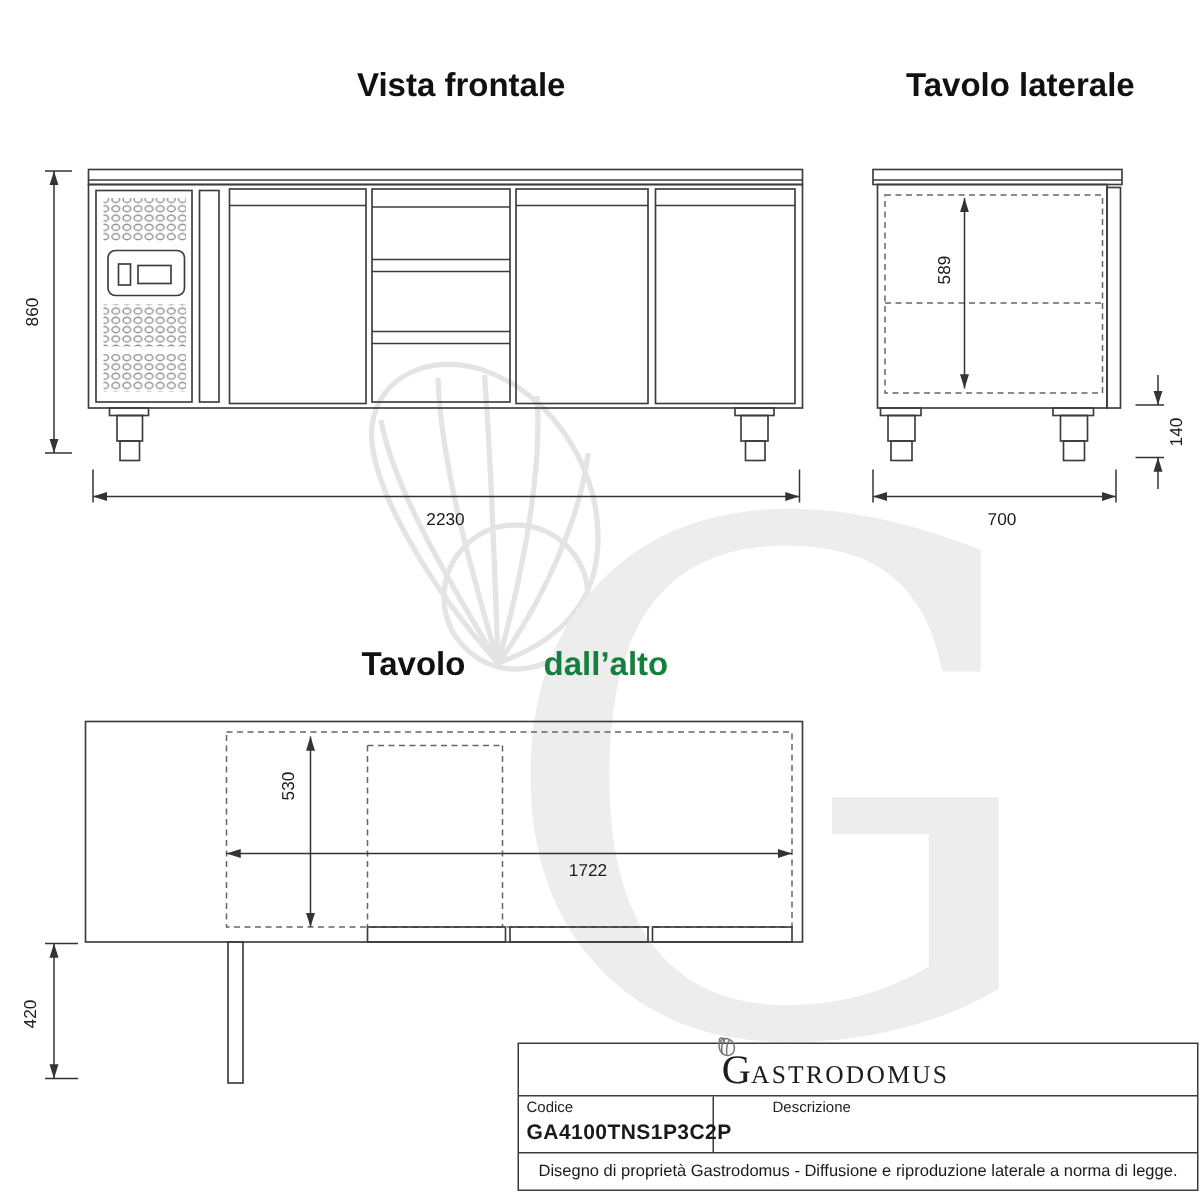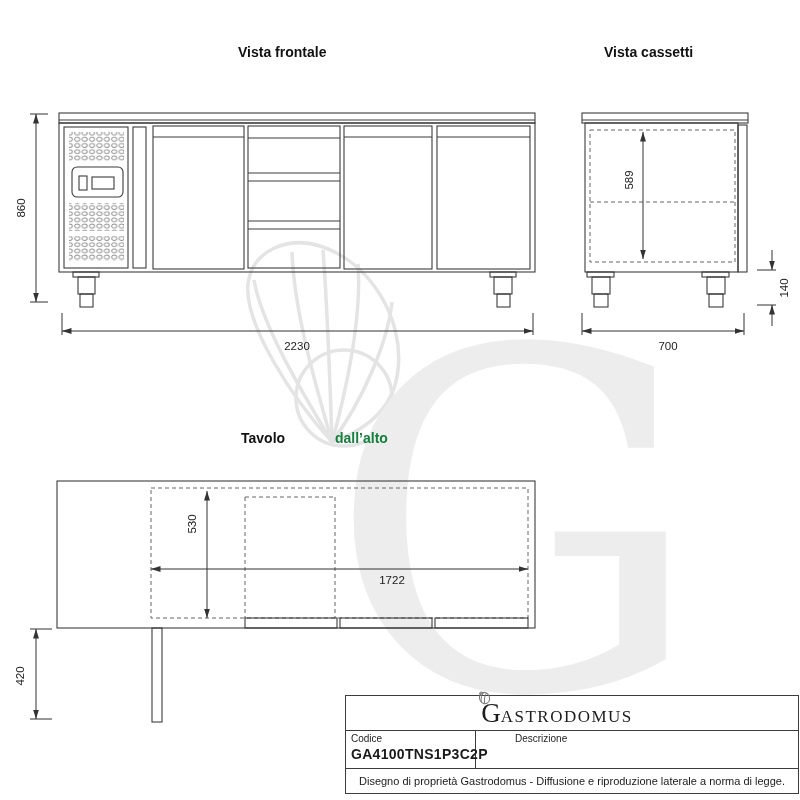--- a/index.html
+++ b/index.html
@@ -1,19 +1,19 @@
 <!DOCTYPE html>
 <html><head>
 <meta charset="utf-8">
 <style>
   html,body{margin:0;padding:0;background:#fff;}
   #stage{position:relative;width:800px;height:800px;background:#ffffff;overflow:hidden;
          font-family:"Liberation Sans",sans-serif;}
   #drawing{position:absolute;left:0;top:0;}
-  .view-title{position:absolute;font-weight:bold;font-size:14px;color:#111;white-space:nowrap;letter-spacing:0px;}
+  .view-title{position:absolute;font-weight:bold;font-size:22px;color:#111;white-space:nowrap;letter-spacing:0px;}
   .view-title .muted{color:#15803d;margin-left:46px;}
   
   #titleblock{position:absolute;left:345px;top:695px;width:452px;height:97px;
               border:1px solid #3c3c3c;background:rgba(255,255,255,0.85);font-size:11px;color:#1a1a1a;}
   #tb-logo-row{position:absolute;left:0;top:0;width:452px;height:34px;border-bottom:1px solid #3c3c3c;
                display:flex;align-items:center;justify-content:center;}
   .brand{font-family:"Liberation Serif",serif;color:#1c1c1c;white-space:nowrap;position:relative;margin-right:30px;}
   .brand-initial{font-size:27px;line-height:1;}
   .brand-rest{font-size:17px;letter-spacing:1.5px;margin-top:48px;}
   .brand-icon{position:absolute;left:-4px;top:-9px;}
@@ -182,21 +182,21 @@
       <line x1="30" y1="719" x2="52" y2="719"></line>
       <line x1="36" y1="629" x2="36" y2="719" marker-start="url(#arr)" marker-end="url(#arr)"></line>
     </g>
     <text x="24" y="676" transform="rotate(-90 24 676)" text-anchor="middle" font-size="11.5" fill="#1a1a1a">420</text>
   </svg>
 
   <div class="view-title" style="left:238px;top:44px;">
     <span>Vista frontale</span>
   </div>
   <div class="view-title" style="left:604px;top:44px;">
-    <span>Vista cassetti</span>
+    <span>Tavolo laterale</span>
   </div>
   <div class="view-title" style="left:241px;top:430px;">
     <span>Tavolo</span>
     <span class="muted">dall’alto</span>
   </div>
 
   <div id="titleblock">
     <div id="tb-logo-row">
       <span class="brand">
         <svg class="brand-icon" width="15" height="15" viewBox="0 0 15 15">

